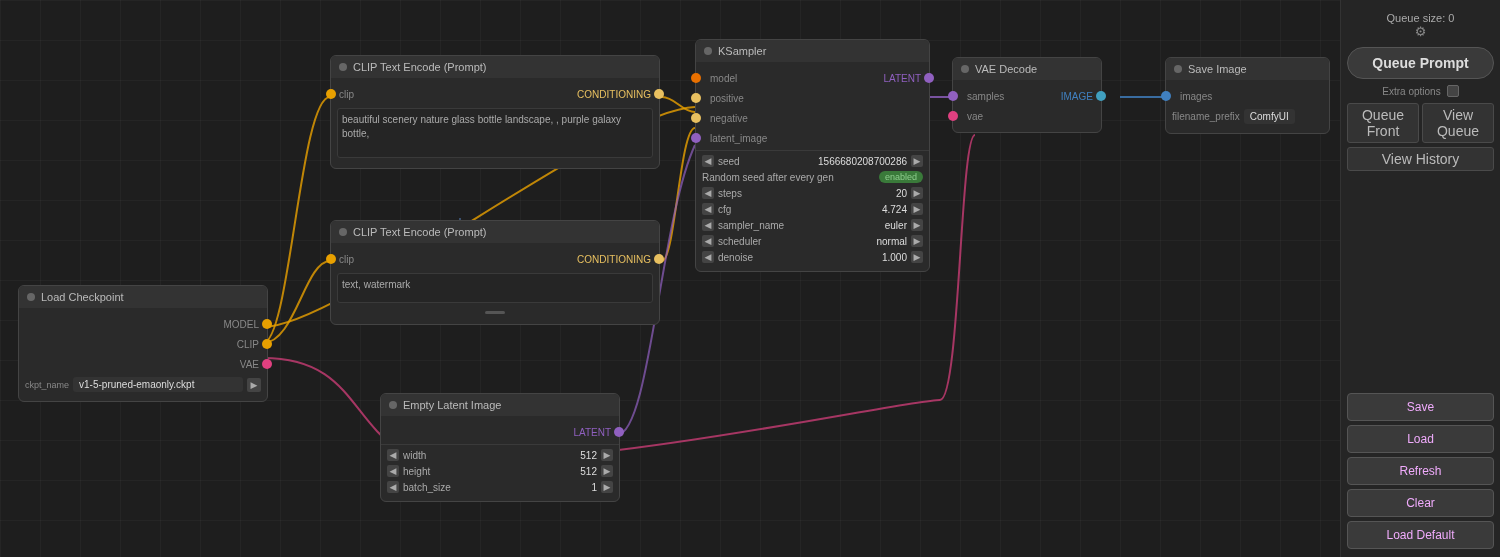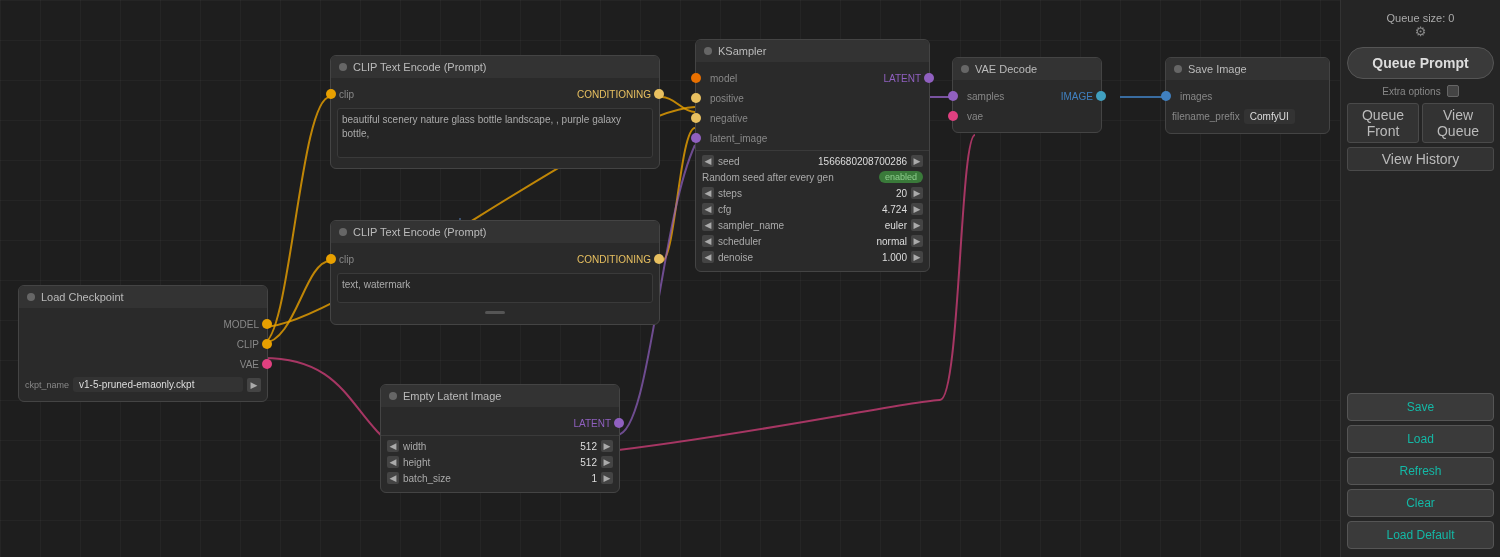--- a/index.html
+++ b/index.html
@@ -221,21 +221,21 @@
       font-size: 14px;
       padding: 3px 4px;
       text-align: center;
       cursor: pointer;
       flex: 1;
     }
     .sidebar-btn-sm {
       background: #3a3a3a;
       border: 1px solid #555;
       border-radius: 4px;
-      color: #14b8a6;
+      color: #f0abfc;
       font-size: 12px;
       padding: 6px 4px;
       text-align: center;
       cursor: pointer;
       width: 100%;
     }
     
     .connections-svg {
       position: absolute;
       top: 0; left: 0;
@@ -446,21 +446,21 @@
         <div class="port left blue"></div>
         <span class="port-label" style="padding-left:6px;">images</span>
       </div>
       <div class="filename-row">
         <span class="filename-label">filename_prefix</span>
         <span class="filename-val">ComfyUI</span>
       </div>
     </div>
   </div>
 
-  <div class="node" style="left:380px; top:384px; width:240px;">
+  <div class="node" style="left:380px; top:393px; width:240px;">
     <div class="node-header">
       <div class="dot"></div>
       <span>Empty Latent Image</span>
     </div>
     <div class="node-body">
       <div class="port-row output">
         <span class="port-label" style="color:#9060c0;">LATENT</span>
         <div class="port right purple"></div>
       </div>
       <div class="divider"></div>

